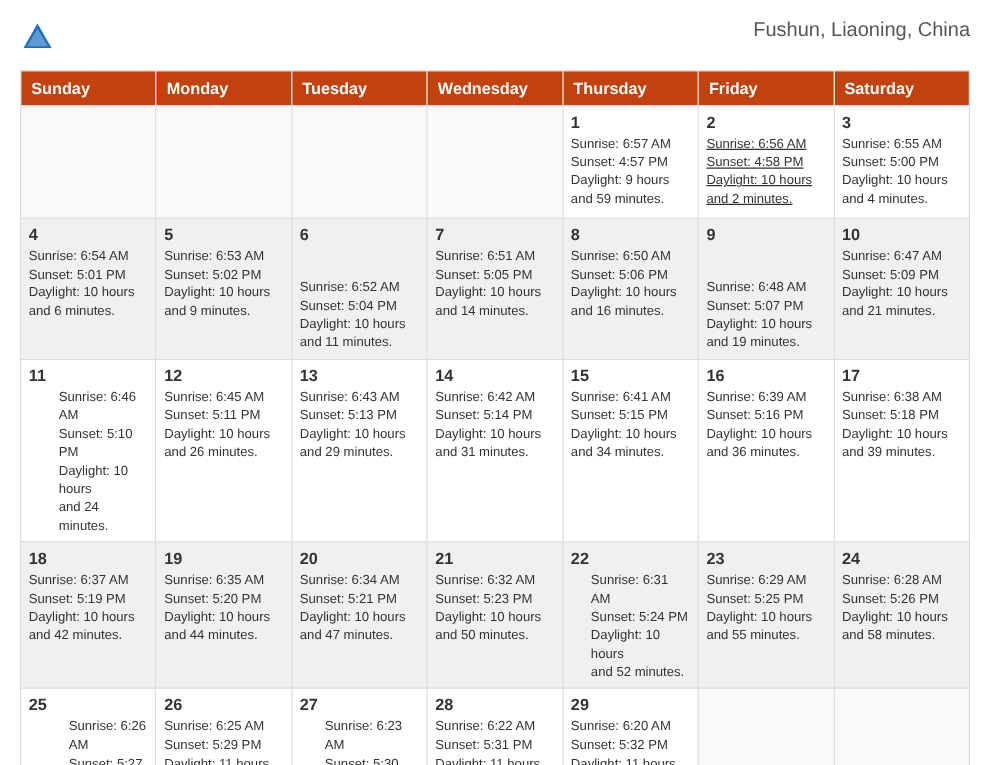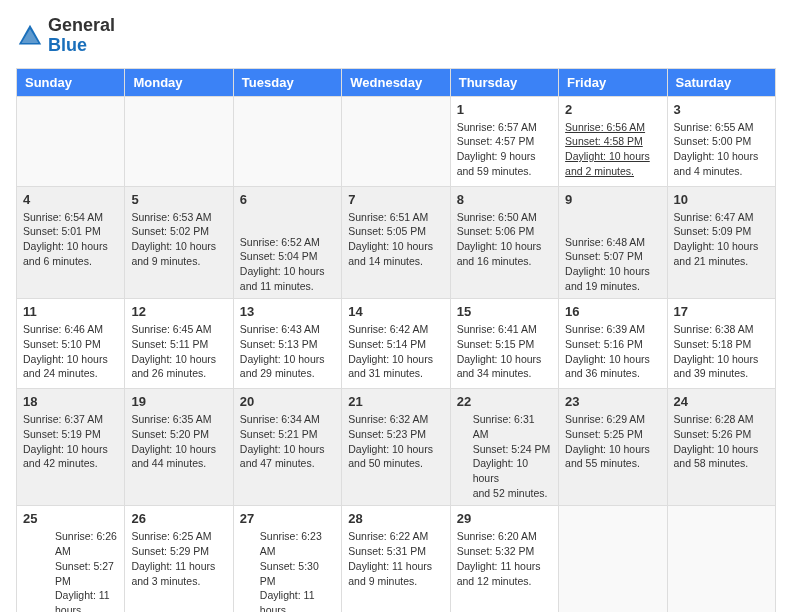--- a/index.html
+++ b/index.html
@@ -51,21 +51,21 @@
     .location-title {
       font-size: 16px;
       color: #555;
     }
     .calendar {
       width: 100%;
       border-collapse: collapse;
       table-layout: fixed;
     }
     .calendar th {
-      background: #3b82f6;
+      background: #c2410c;
       color: #fff;
       text-align: left;
       padding: 6px 8px;
       font-size: 13px;
       border: 1px solid #ddd;
     }
     .calendar td {
       vertical-align: top;
       padding: 5px 6px;
       border: 1px solid #ddd;
@@ -94,26 +94,23 @@
   </style>
 </head>
 <body>
 
 <div class="header">
   <div class="logo">
     <svg class="logo-icon" viewBox="0 0 40 40" xmlns="http://www.w3.org/2000/svg">
       <polygon points="20,4 36,32 4,32" fill="#1a6fbb"></polygon>
       <polygon points="20,10 32,30 8,30" fill="#fff" opacity="0.3"></polygon>
     </svg>
-    <div class="logo-text">
-      <span class="logo-general">General</span>
-      <span class="logo-blue">Blue</span>
-    </div>
   </div>
   <div class="title-block">
+    <div class="location-title">Fushun, Liaoning, China</div>
   </div>
 </div>
 
 <table class="calendar">
   <thead>
     <tr>
       <th>Sunday</th>
       <th>Monday</th>
       <th>Tuesday</th>
       <th>Wednesday</th>
@@ -197,21 +194,21 @@
           <span class="day-num">10</span>
           <div class="day-info" style="white-space: pre-line;">Sunrise: 6:47 AM
 Sunset: 5:09 PM
 Daylight: 10 hours
 and 21 minutes.</div>
         </td>
       </tr>
       <tr>
         <td>
           <span class="day-num">11</span>
-          <div class="day-info" style="white-space: pre-line;">Sunrise: 6:46 AM
+          <div class="day-info" style="white-space: pre-line; margin-left: 24px;">Sunrise: 6:46 AM
 Sunset: 5:10 PM
 Daylight: 10 hours
 and 24 minutes.</div>
         </td>
         <td>
           <span class="day-num">12</span>
           <div class="day-info" style="white-space: pre-line;">Sunrise: 6:45 AM
 Sunset: 5:11 PM
 Daylight: 10 hours
 and 26 minutes.</div>

